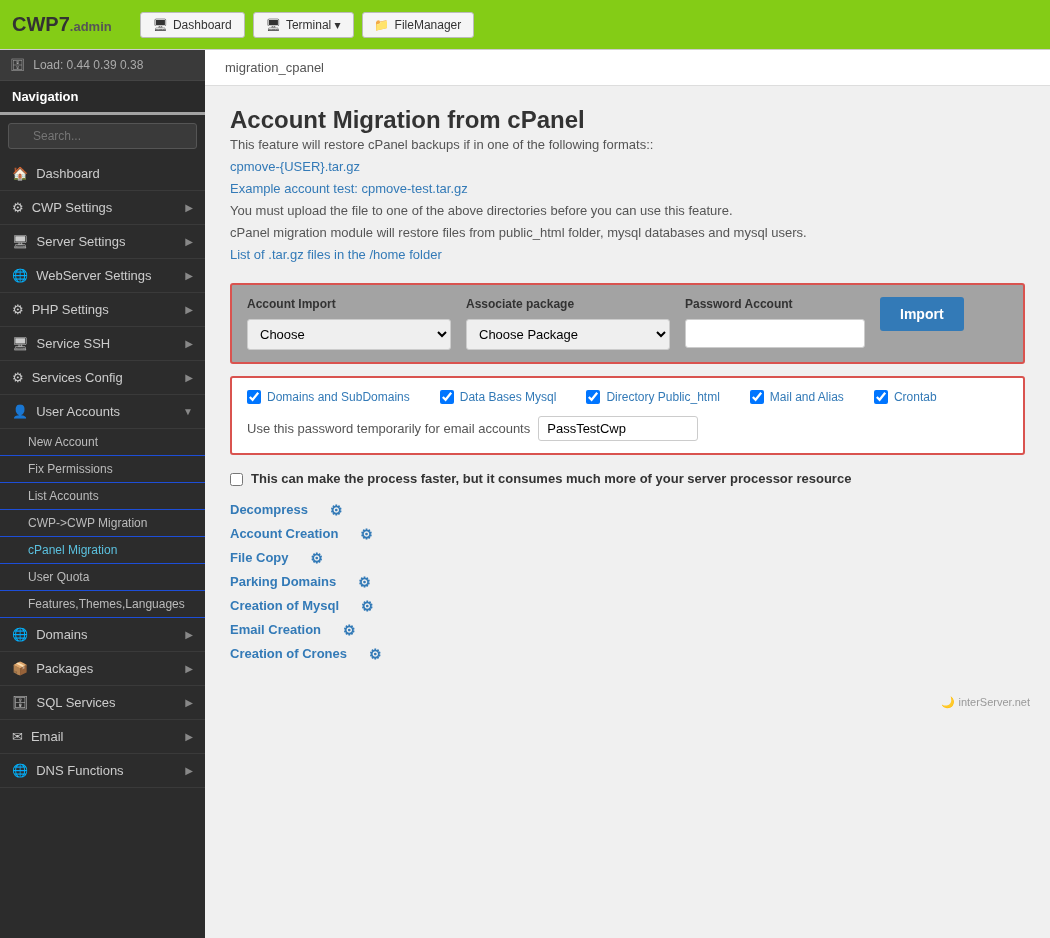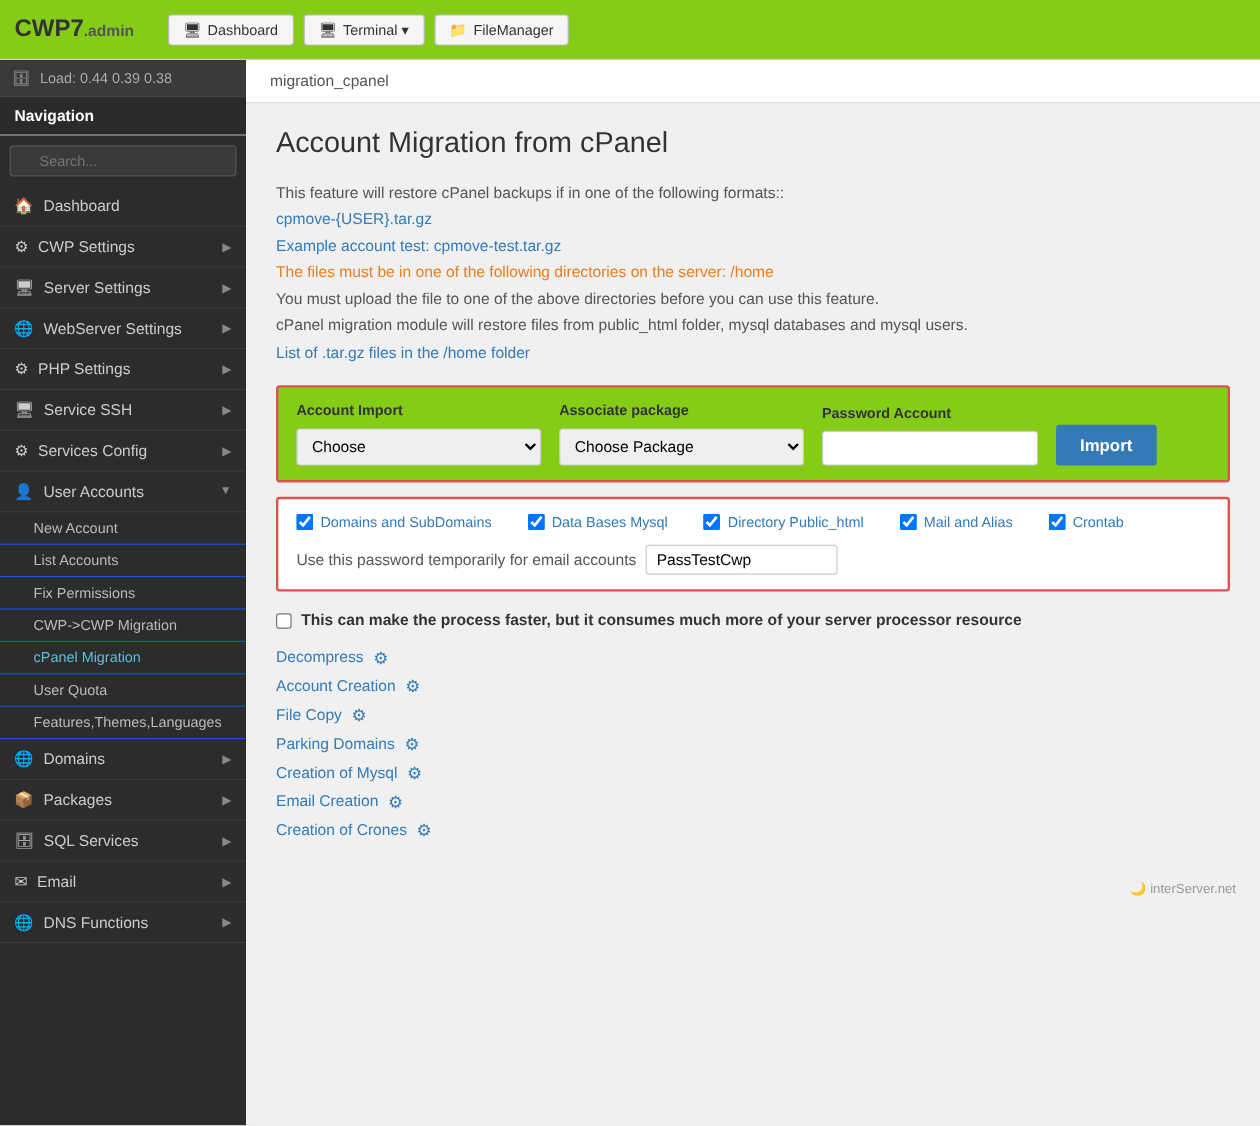--- a/index.html
+++ b/index.html
@@ -16,34 +16,34 @@
     
     .sidebar { width: 205px; background: #2c2c2c; color: #ccc; flex-shrink: 0; overflow-y: auto; display: flex; flex-direction: column; }
     .sidebar-load { background: #3a3a3a; padding: 8px 10px; font-size: 12px; color: #aaa; display: flex; align-items: center; gap: 8px; border-bottom: 1px solid #444; }
     .sidebar-search { padding: 8px; }
     .sidebar-search input { width: 100%; padding: 5px 24px; border: 1px solid #555; background: #3a3a3a; color: #e5e5e5; border-radius: 3px; font-size: 12px; }
     .sidebar-item { padding: 9px 12px; cursor: pointer; display: flex; align-items: center; gap: 8px; color: #ccc; font-size: 13px; border-bottom: 1px solid #3a3a3a; }
     .sidebar-item.has-arrow { justify-content: space-between; }
     .sidebar-item .arrow { font-size: 10px; color: #888; }
     .sidebar-sub { padding: 6px 12px 6px 28px; cursor: pointer; color: #bbb; font-size: 12px; border-bottom: 1px solid #1d4ed8; }
     .sidebar-sub.active { color: #5bc0de; }
-    .sidebar-section-header { background: #2a2a2a; padding: 8px 12px; font-size: 13px; font-weight: bold; color: #fff; border-bottom: 1px solid #a3a3a3; }
+    .sidebar-section-header { background: #2a2a2a; padding: 8px 12px; font-size: 13px; font-weight: bold; color: #fff; border-bottom: 3px solid #a3a3a3; }
 
     
     .content { flex: 1; background: #f0f0f0; overflow-y: auto; }
     .breadcrumb-bar { background: #fff; border-bottom: 1px solid #ddd; padding: 10px 20px; font-size: 13px; color: #555; }
     .content-inner { padding: 20px 25px; }
-    .page-title { font-size: 24px; font-weight: normal; color: #333; margin-bottom: 16px; }
+    .page-title { font-size: 24px; font-weight: bold; color: #333; }
 
     
     .info-block { margin-bottom: 16px; line-height: 1.7; }
     .info-block p { color: #555; font-size: 13px; }
 
     
-    .import-form { border: 2px solid #d9534f; border-radius: 3px; padding: 12px 15px; margin-bottom: 12px; display: flex; align-items: flex-end; gap: 15px; background: #84cc16; }
+    .import-form { border: 2px solid #d9534f; border-radius: 3px; padding: 12px 15px; margin-bottom: 12px; display: flex; gap: 15px; background: #a3a3a3; }
     .form-group { display: flex; flex-direction: column; gap: 4px; }
     .form-group label { font-size: 12px; font-weight: bold; color: #333; margin-bottom: 4px; }
     .form-group select, .form-group input { border: 1px solid #ccc; border-radius: 3px; padding: 6px 8px; font-size: 13px; }
     .form-group select { width: 204px; }
     .form-group.password-group input { width: 180px; }
     .import-btn { background: #337ab7; color: #fff; border: none; border-radius: 3px; padding: 8px 20px; font-size: 14px; font-weight: bold; cursor: pointer; height: 34px; }
 
     
     .checkbox-section { border: 2px solid #d9534f; border-radius: 3px; padding: 12px 15px; background: #fff; margin-bottom: 16px; }
     .checkbox-row { display: flex; align-items: center; gap: 30px; margin-bottom: 12px; }
@@ -53,21 +53,21 @@
     .password-row { display: flex; align-items: center; gap: 8px; font-size: 13px; color: #555; }
     .password-row input { border: 1px solid #ccc; border-radius: 3px; padding: 4px 8px; font-size: 13px; width: 160px; }
 
     
     .parallel-section { margin-bottom: 12px; display: flex; align-items: flex-start; gap: 8px; }
     .parallel-section input[type=checkbox] { margin-top: 2px; }
     .parallel-section label { font-size: 13px; color: #333; font-weight: bold; }
 
     
     .steps-list { margin-top: 8px; }
-    .step-item { display: flex; align-items: center; gap: 8px; padding: 4px 0; font-size: 13px; }
+    .step-item { display: flex; align-items: center; gap: 22px; padding: 4px 0; font-size: 13px; font-weight: bold; }
     .step-item a { color: #337ab7; text-decoration: none; }
     .step-icon { color: #337ab7; font-size: 14px; }
 
     
     .footer { text-align: right; padding: 10px 20px; font-size: 11px; color: #999; background: #f0f0f0; }
     .nav-label { flex: 1; }
   </style>
 </head>
 <body>
 
@@ -134,22 +134,22 @@
       <span class="nav-label">Services Config</span>
       <span class="arrow">▶</span>
     </div>
 
     <div class="sidebar-item has-arrow">
       <span>👤</span>
       <span class="nav-label">User Accounts</span>
       <span class="arrow">▼</span>
     </div>
     <div class="sidebar-sub">New Account</div>
+    <div class="sidebar-sub">Fix Permissions</div>
     <div class="sidebar-sub">List Accounts</div>
-    <div class="sidebar-sub">Fix Permissions</div>
     <div class="sidebar-sub">CWP-&gt;CWP Migration</div>
     <div class="sidebar-sub active">cPanel Migration</div>
     <div class="sidebar-sub">User Quota</div>
     <div class="sidebar-sub">Features,Themes,Languages</div>
     <div class="sidebar-item has-arrow">
       <span>🌐</span>
       <span class="nav-label">Domains</span>
       <span class="arrow">▶</span>
     </div>
     <div class="sidebar-item has-arrow">
@@ -176,21 +176,20 @@
 
   <div class="content">
     <div class="breadcrumb-bar">migration_cpanel</div>
     <div class="content-inner">
       <h1 class="page-title">Account Migration from cPanel</h1>
 
       <div class="info-block">
         <p style="color:#555;">This feature will restore cPanel backups if in one of the following formats::</p>
         <p style="color:#337ab7;">cpmove-{USER}.tar.gz</p>
         <p style="color:#337ab7;">Example account test: cpmove-test.tar.gz</p>
-        <p style="color:#e67e22;">The files must be in one of the following directories on the server: /home</p>
         <p style="color:#555;">You must upload the file to one of the above directories before you can use this feature.</p>
         <p style="color:#555;">cPanel migration module will restore files from public_html folder, mysql databases and mysql users.</p>
         <p style="color:#337ab7;">List of .tar.gz files in the /home folder</p>
       </div>
 
       <div class="import-form">
         <div class="form-group">
           <label>Account Import</label>
           <select>
             <option>Choose</option>

